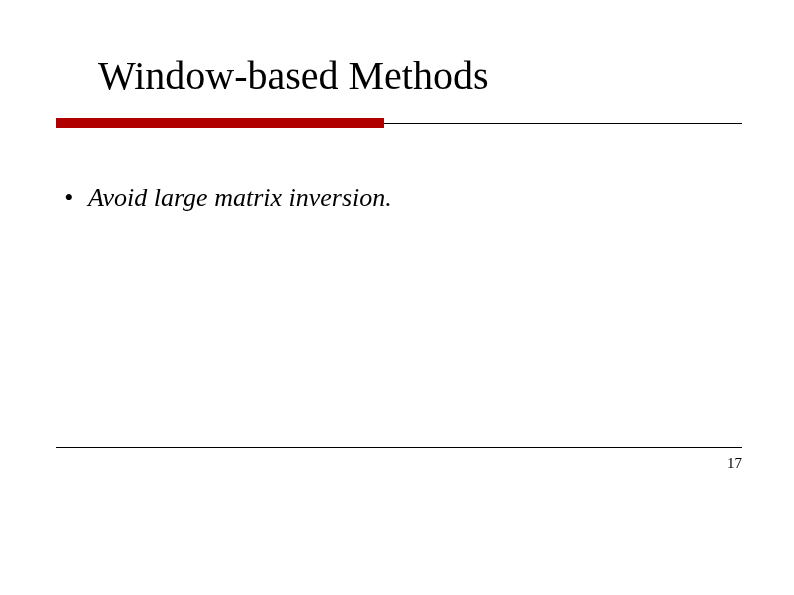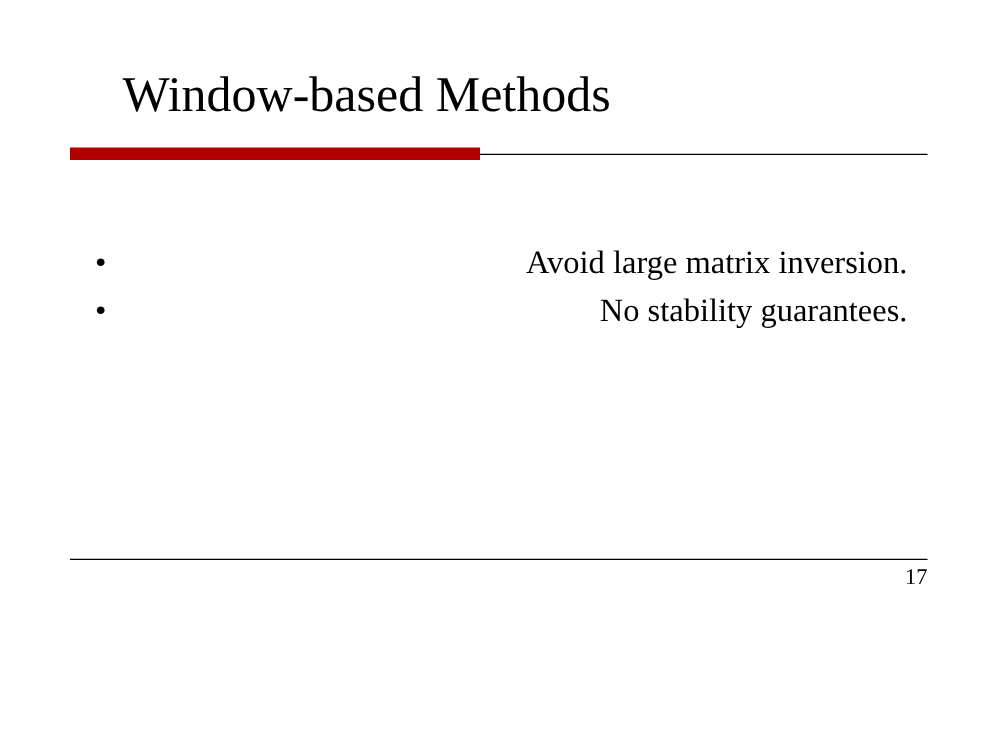--- a/index.html
+++ b/index.html
@@ -10,21 +10,20 @@
     background: #ffffff;
     font-family: "Times New Roman", Times, serif;
     color: #000000;
     overflow: hidden;
   }
   .slide {
     position: relative;
     width: 794px;
     height: 490px;
     box-sizing: border-box;
-    text-align: right;
   }
   .title {
     position: absolute;
     top: 52px;
     left: 98px;
     font-size: 40px;
     font-weight: normal;
     letter-spacing: 0px;
   }
   .red-underline {
@@ -46,22 +45,23 @@
   .bullets {
     position: absolute;
     top: 176px;
     left: 56px;
     right: 52px;
     font-size: 26px;
     line-height: 1.35;
   }
   .bullets ul {
     list-style: none;
-    margin: 16px;
+    margin: 4px;
     padding: 0;
+    font-style: italic;
   }
   .bullets li {
     position: relative;
     padding-left: 28px;
     margin-bottom: 4px;
   }
   .bullets li::before {
     content: "•";
     position: absolute;
     left: 4px;
@@ -74,38 +74,37 @@
     left: 56px;
     right: 52px;
     bottom: 42px;
     height: 0;
     border-top: 1px solid #000000;
   }
   .page-number {
     position: absolute;
     right: 52px;
     bottom: 18px;
-    font-size: 18px;
+    font-size: 15px;
     margin-top: 12px;
   }
 </style>
 </head>
 <body>
 
 <div class="slide">
 
   <div class="title">Window-based Methods</div>
 
   <div class="red-underline"></div>
   <div class="thin-rule-top"></div>
 
   <div class="bullets">
     <ul>
       <li>Avoid large matrix inversion.</li>
-      <li>No stability guarantees.</li>
     </ul>
   </div>
 
   <div class="bottom-rule"></div>
 
   <div class="page-number">17</div>
 
 </div>
 
 </body></html>

